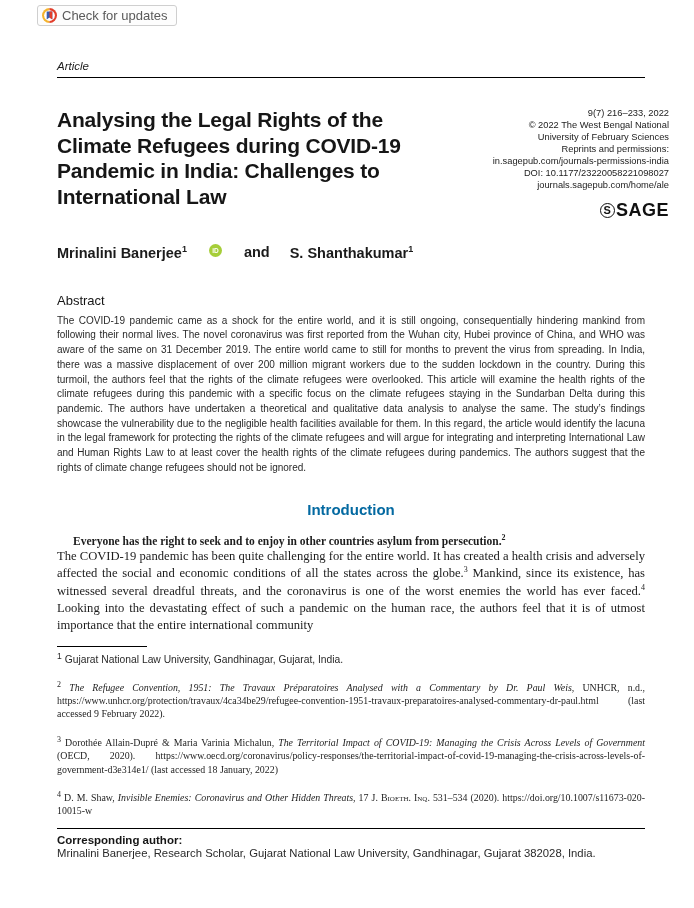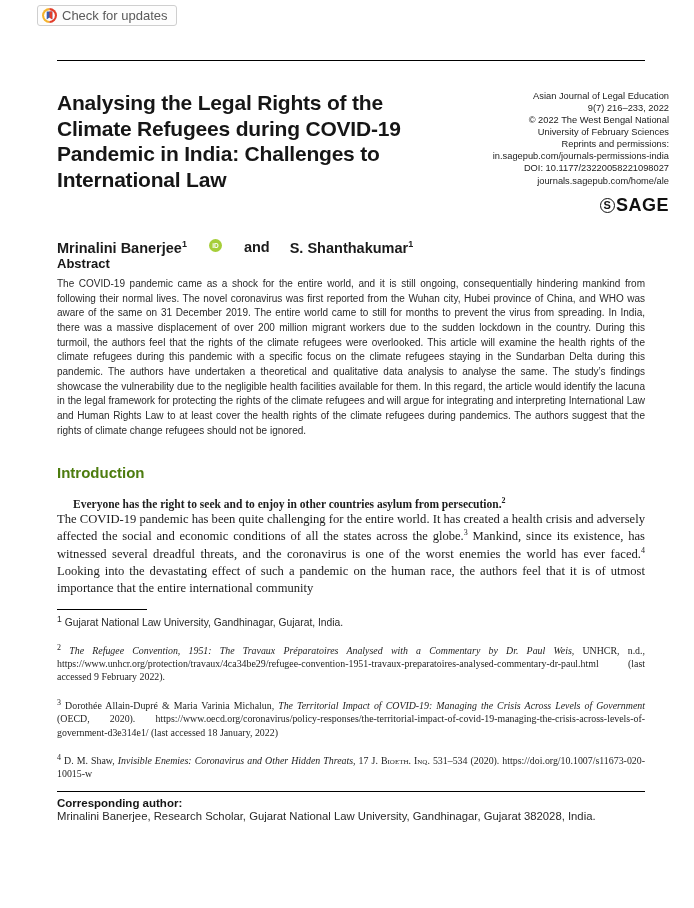--- a/index.html
+++ b/index.html
@@ -102,36 +102,38 @@
     width: 13px; height: 13px;
     border-radius: 50%;
     background: #a6ce39;
     color: #fff;
     font-size: 6.5px;
     font-weight: bold;
     margin: 0 2px;
     cursor: pointer;
   }
   .abstract-heading {
+    margin-top: 32px;
     font-size: 13px;
-    font-weight: bold;
+    font-weight: normal;
     color: #161616;
   }
   .abstract-body {
     margin-top: 6px;
     font-size: 10px;
     line-height: 1.47;
     text-align: justify;
     color: #2a2a2a;
   }
   .intro-heading {
     margin-top: 26px;
     font-size: 15px;
     font-weight: bold;
-    color: #4d7c0f;
+    color: #0369a1;
+    text-align: center;
   }
   .quote {
     margin: 15px 0 0 16px;
     font-family: "Liberation Serif", serif;
     font-size: 11.5px;
     color: #1d1d1d;
     font-weight: bold;
   }
   .quote sup, .intro-para sup, .fn sup { font-size: 8px; }
   .intro-para {
@@ -182,26 +184,26 @@
         <path d="M12 0 A12 12 0 0 1 12 24 Z" fill="#e23e2b"></path>
         <circle cx="12" cy="12" r="8.6" fill="#ffffff"></circle>
         <path d="M7.5 5.5 h9 v13 l-4.5 -3.4 l-4.5 3.4 Z" fill="#3a5dae"></path>
         <path d="M12 5.5 h4.5 v13 l-4.5 -3.4 Z" fill="#e23e2b"></path>
       </svg>
     </span>
     <span>Check for updates</span>
   </div>
 
   <div class="content">
+    <div class="article-type">Article</div>
     <hr class="head-rule">
 
     <div class="head-row">
       <h1 class="title">Analysing the Legal Rights of the Climate Refugees during COVID-19 Pandemic in India: Challenges to International Law</h1>
       <div class="journal-info">
-        <div>Asian Journal of Legal Education</div>
         <div>9(7) 216–233, 2022</div>
         <div>© 2022 The West Bengal National</div>
         <div>University of February Sciences</div>
         <div>Reprints and permissions:</div>
         <div>in.sagepub.com/journals-permissions-india</div>
         <div>DOI: 10.1177/23220058221098027</div>
         <div>journals.sagepub.com/home/ale</div>
         <span class="sage-logo">
           <span class="sage-s">S</span>
           <span>SAGE</span>

